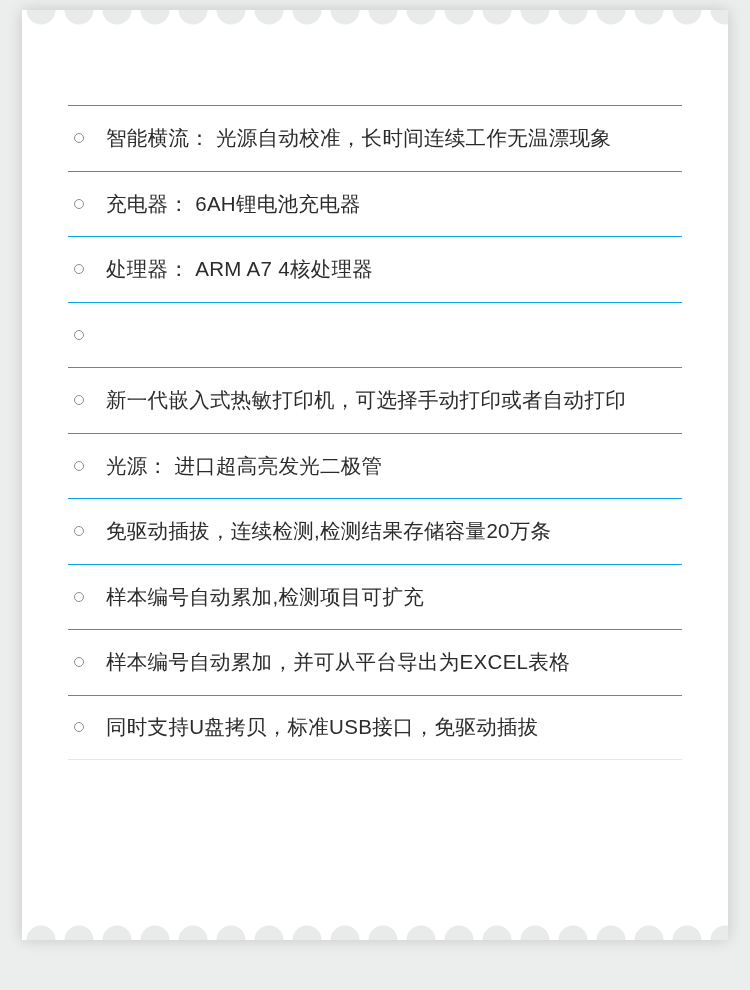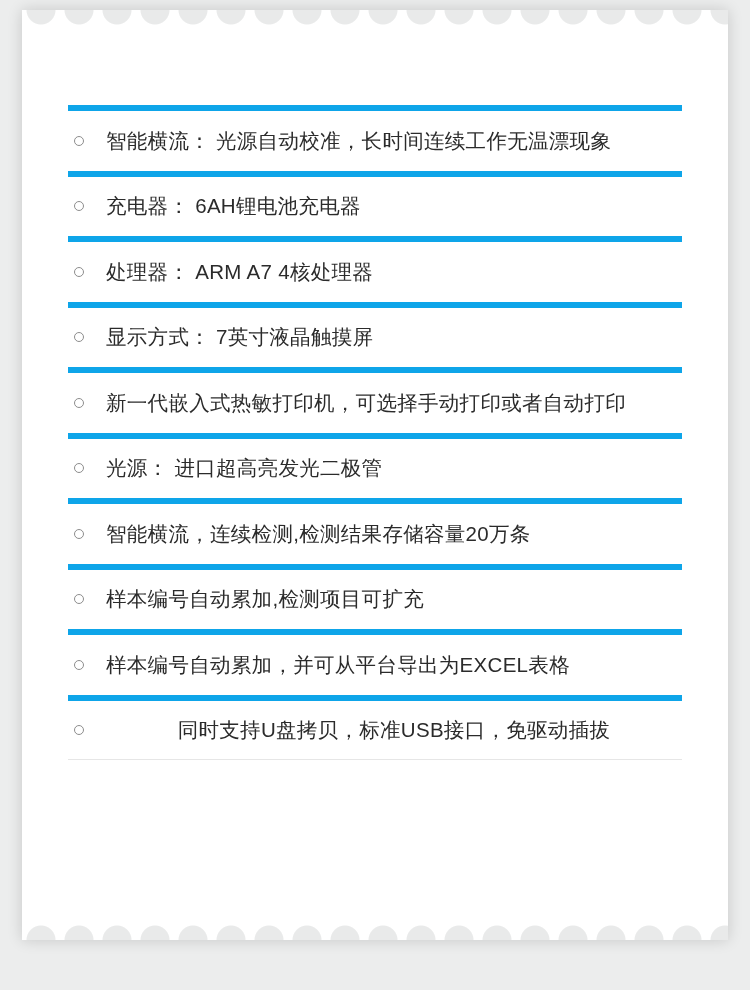--- a/index.html
+++ b/index.html
@@ -68,26 +68,25 @@
     position: absolute;
     left: 46px;
     top: 95px;
     width: 614px;
   }
 
   .spec-row {
     display: flex;
     align-items: center;
     height: 65.5px;
-    border-top: 6px solid #0ea5e9;
+    border-top: 1px solid #0ea5e9;
     box-sizing: border-box;
   }
   .spec-row:last-child {
     border-bottom: 1px solid #e6e6e6;
-    text-align: center;
   }
 
   .bullet {
     flex: 0 0 auto;
     width: 10px;
     height: 10px;
     margin-left: 6px;
     margin-right: 22px;
     border: 1.5px solid #8d8d8d;
     border-radius: 50%;
@@ -125,36 +124,35 @@
         <span class="spec-text">充电器： 6AH锂电池充电器</span>
       </div>
 
       <div class="spec-row">
         <span class="bullet"></span>
         <span class="spec-text">处理器： ARM A7 4核处理器</span>
       </div>
 
       <div class="spec-row">
         <span class="bullet"></span>
-        <span class="spec-text">显示方式： 7英寸液晶触摸屏</span>
       </div>
 
       <div class="spec-row">
         <span class="bullet"></span>
         <span class="spec-text">新一代嵌入式热敏打印机，可选择手动打印或者自动打印</span>
       </div>
 
       <div class="spec-row">
         <span class="bullet"></span>
         <span class="spec-text">光源： 进口超高亮发光二极管</span>
       </div>
 
       <div class="spec-row">
         <span class="bullet"></span>
-        <span class="spec-text">智能横流，连续检测,检测结果存储容量20万条</span>
+        <span class="spec-text">免驱动插拔，连续检测,检测结果存储容量20万条</span>
       </div>
 
       <div class="spec-row">
         <span class="bullet"></span>
         <span class="spec-text">样本编号自动累加,检测项目可扩充</span>
       </div>
 
       <div class="spec-row">
         <span class="bullet"></span>
         <span class="spec-text">样本编号自动累加，并可从平台导出为EXCEL表格</span>

